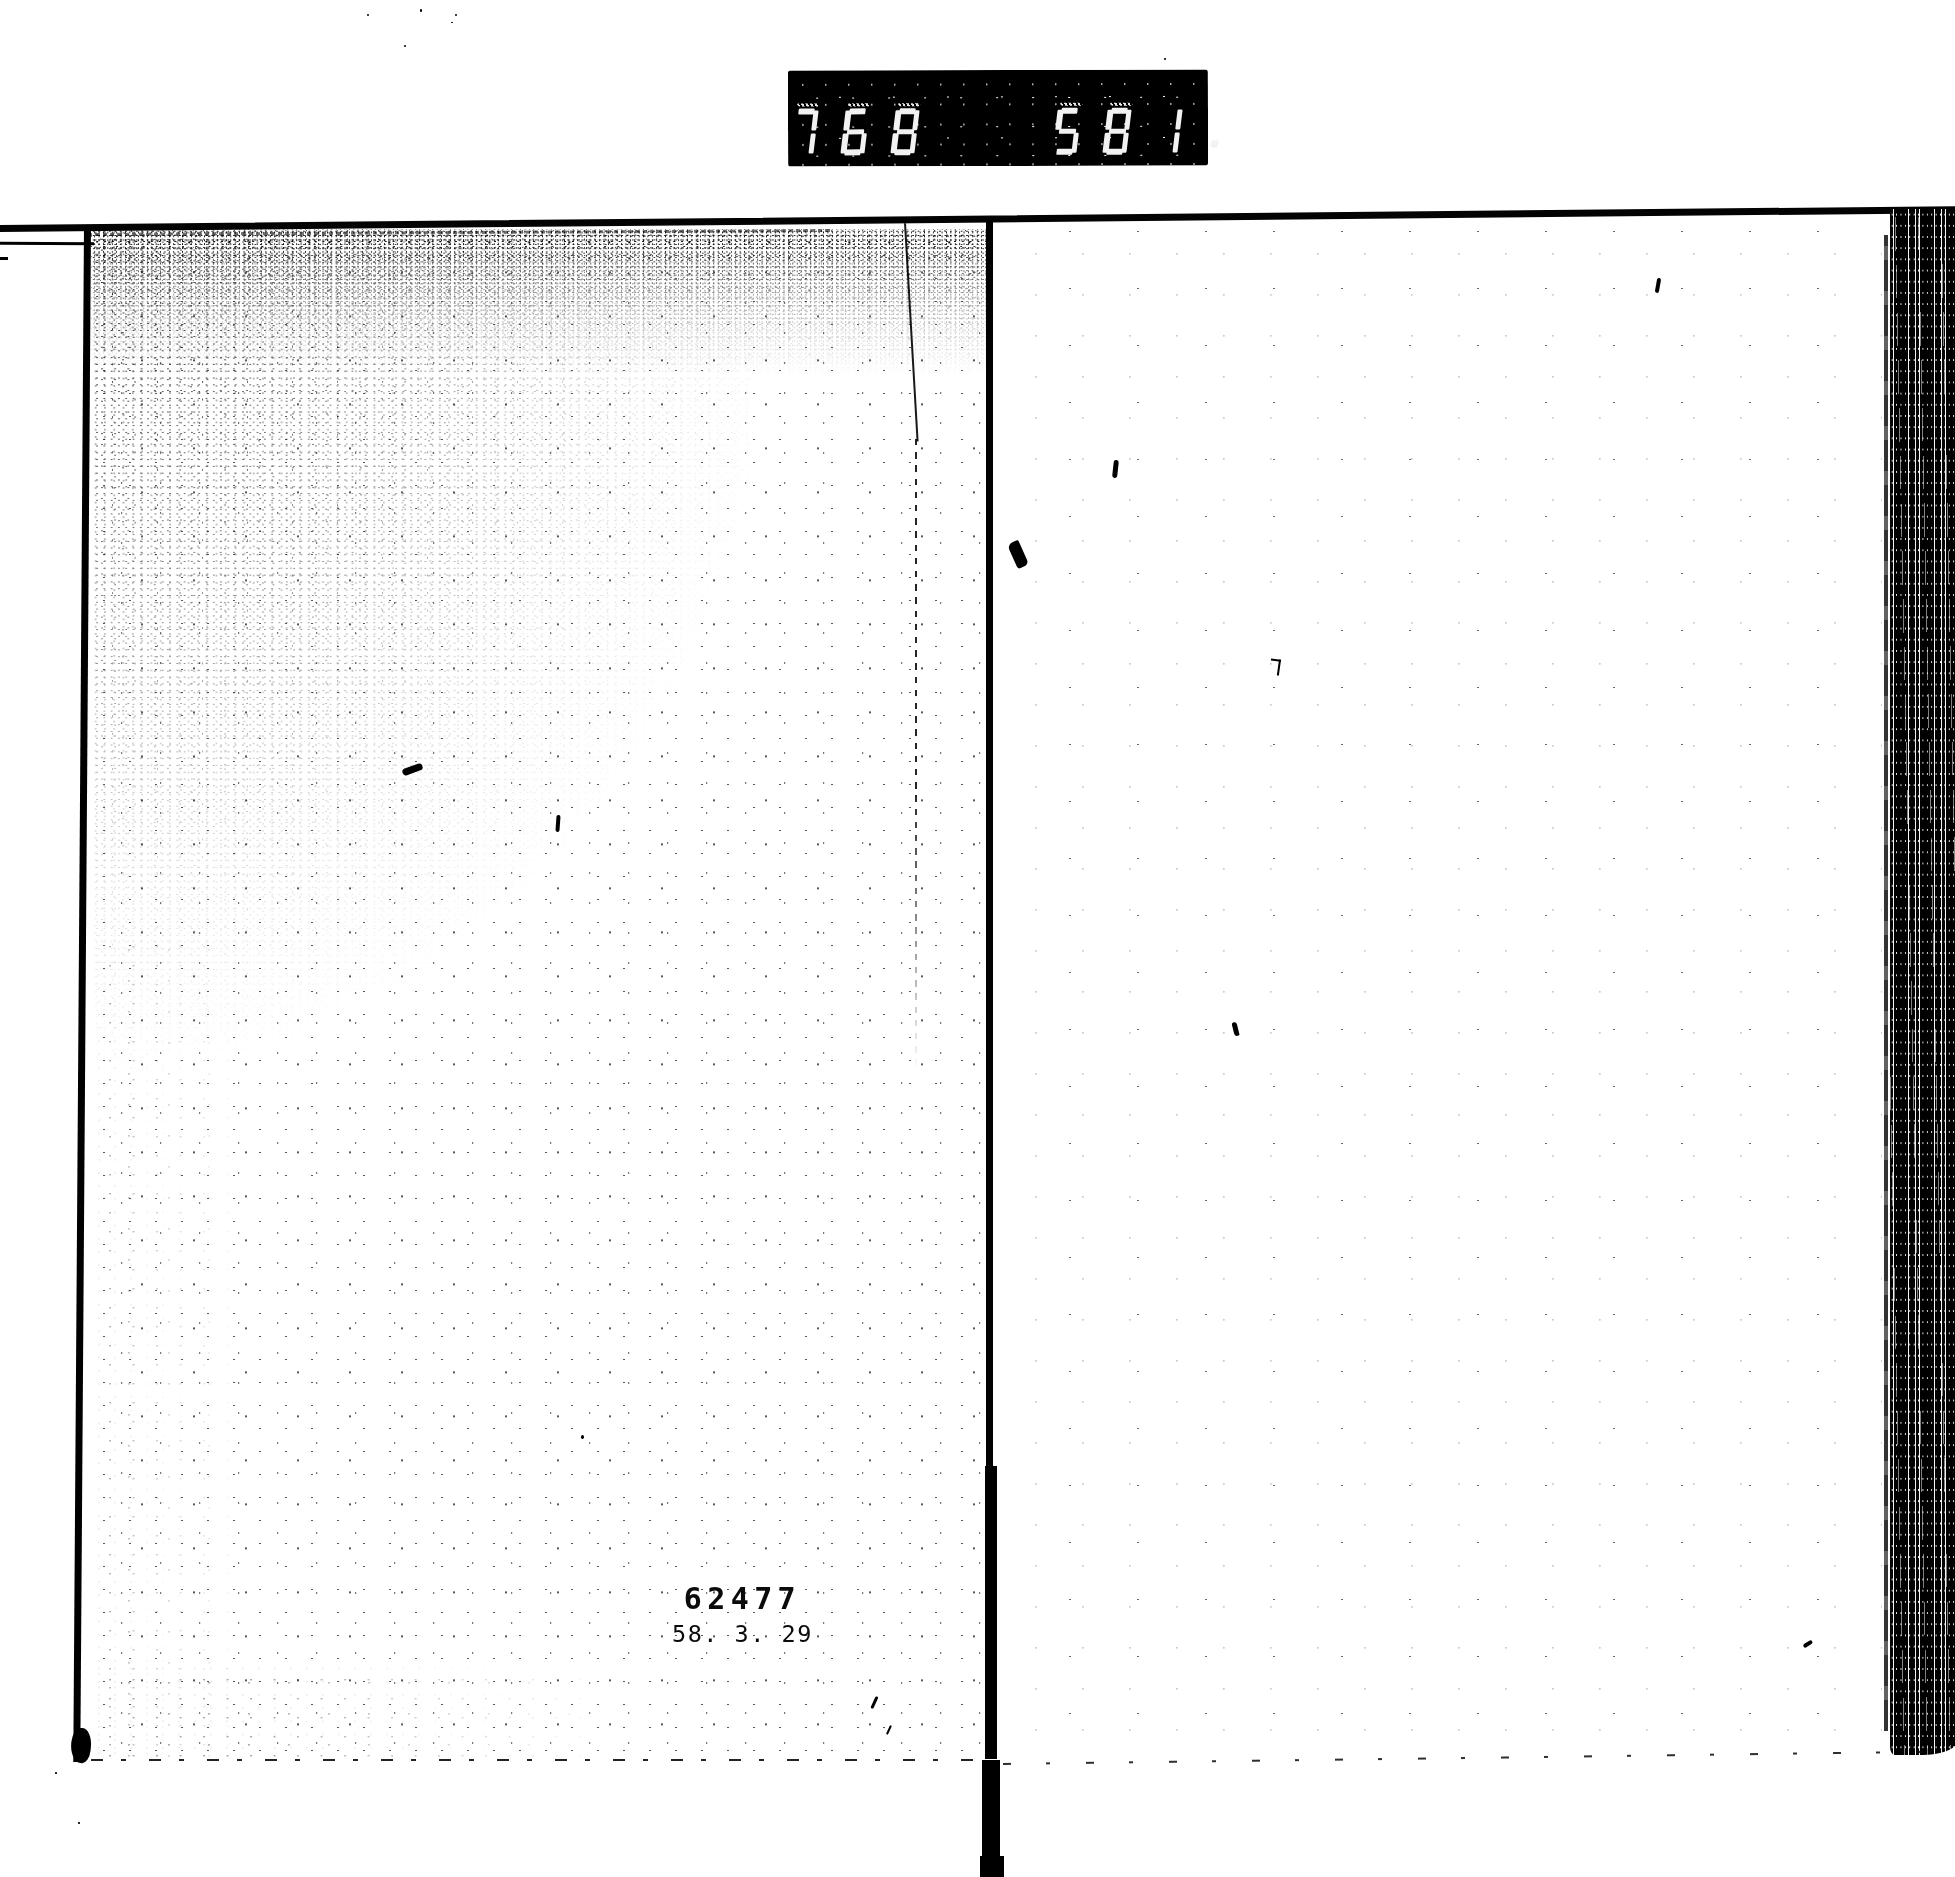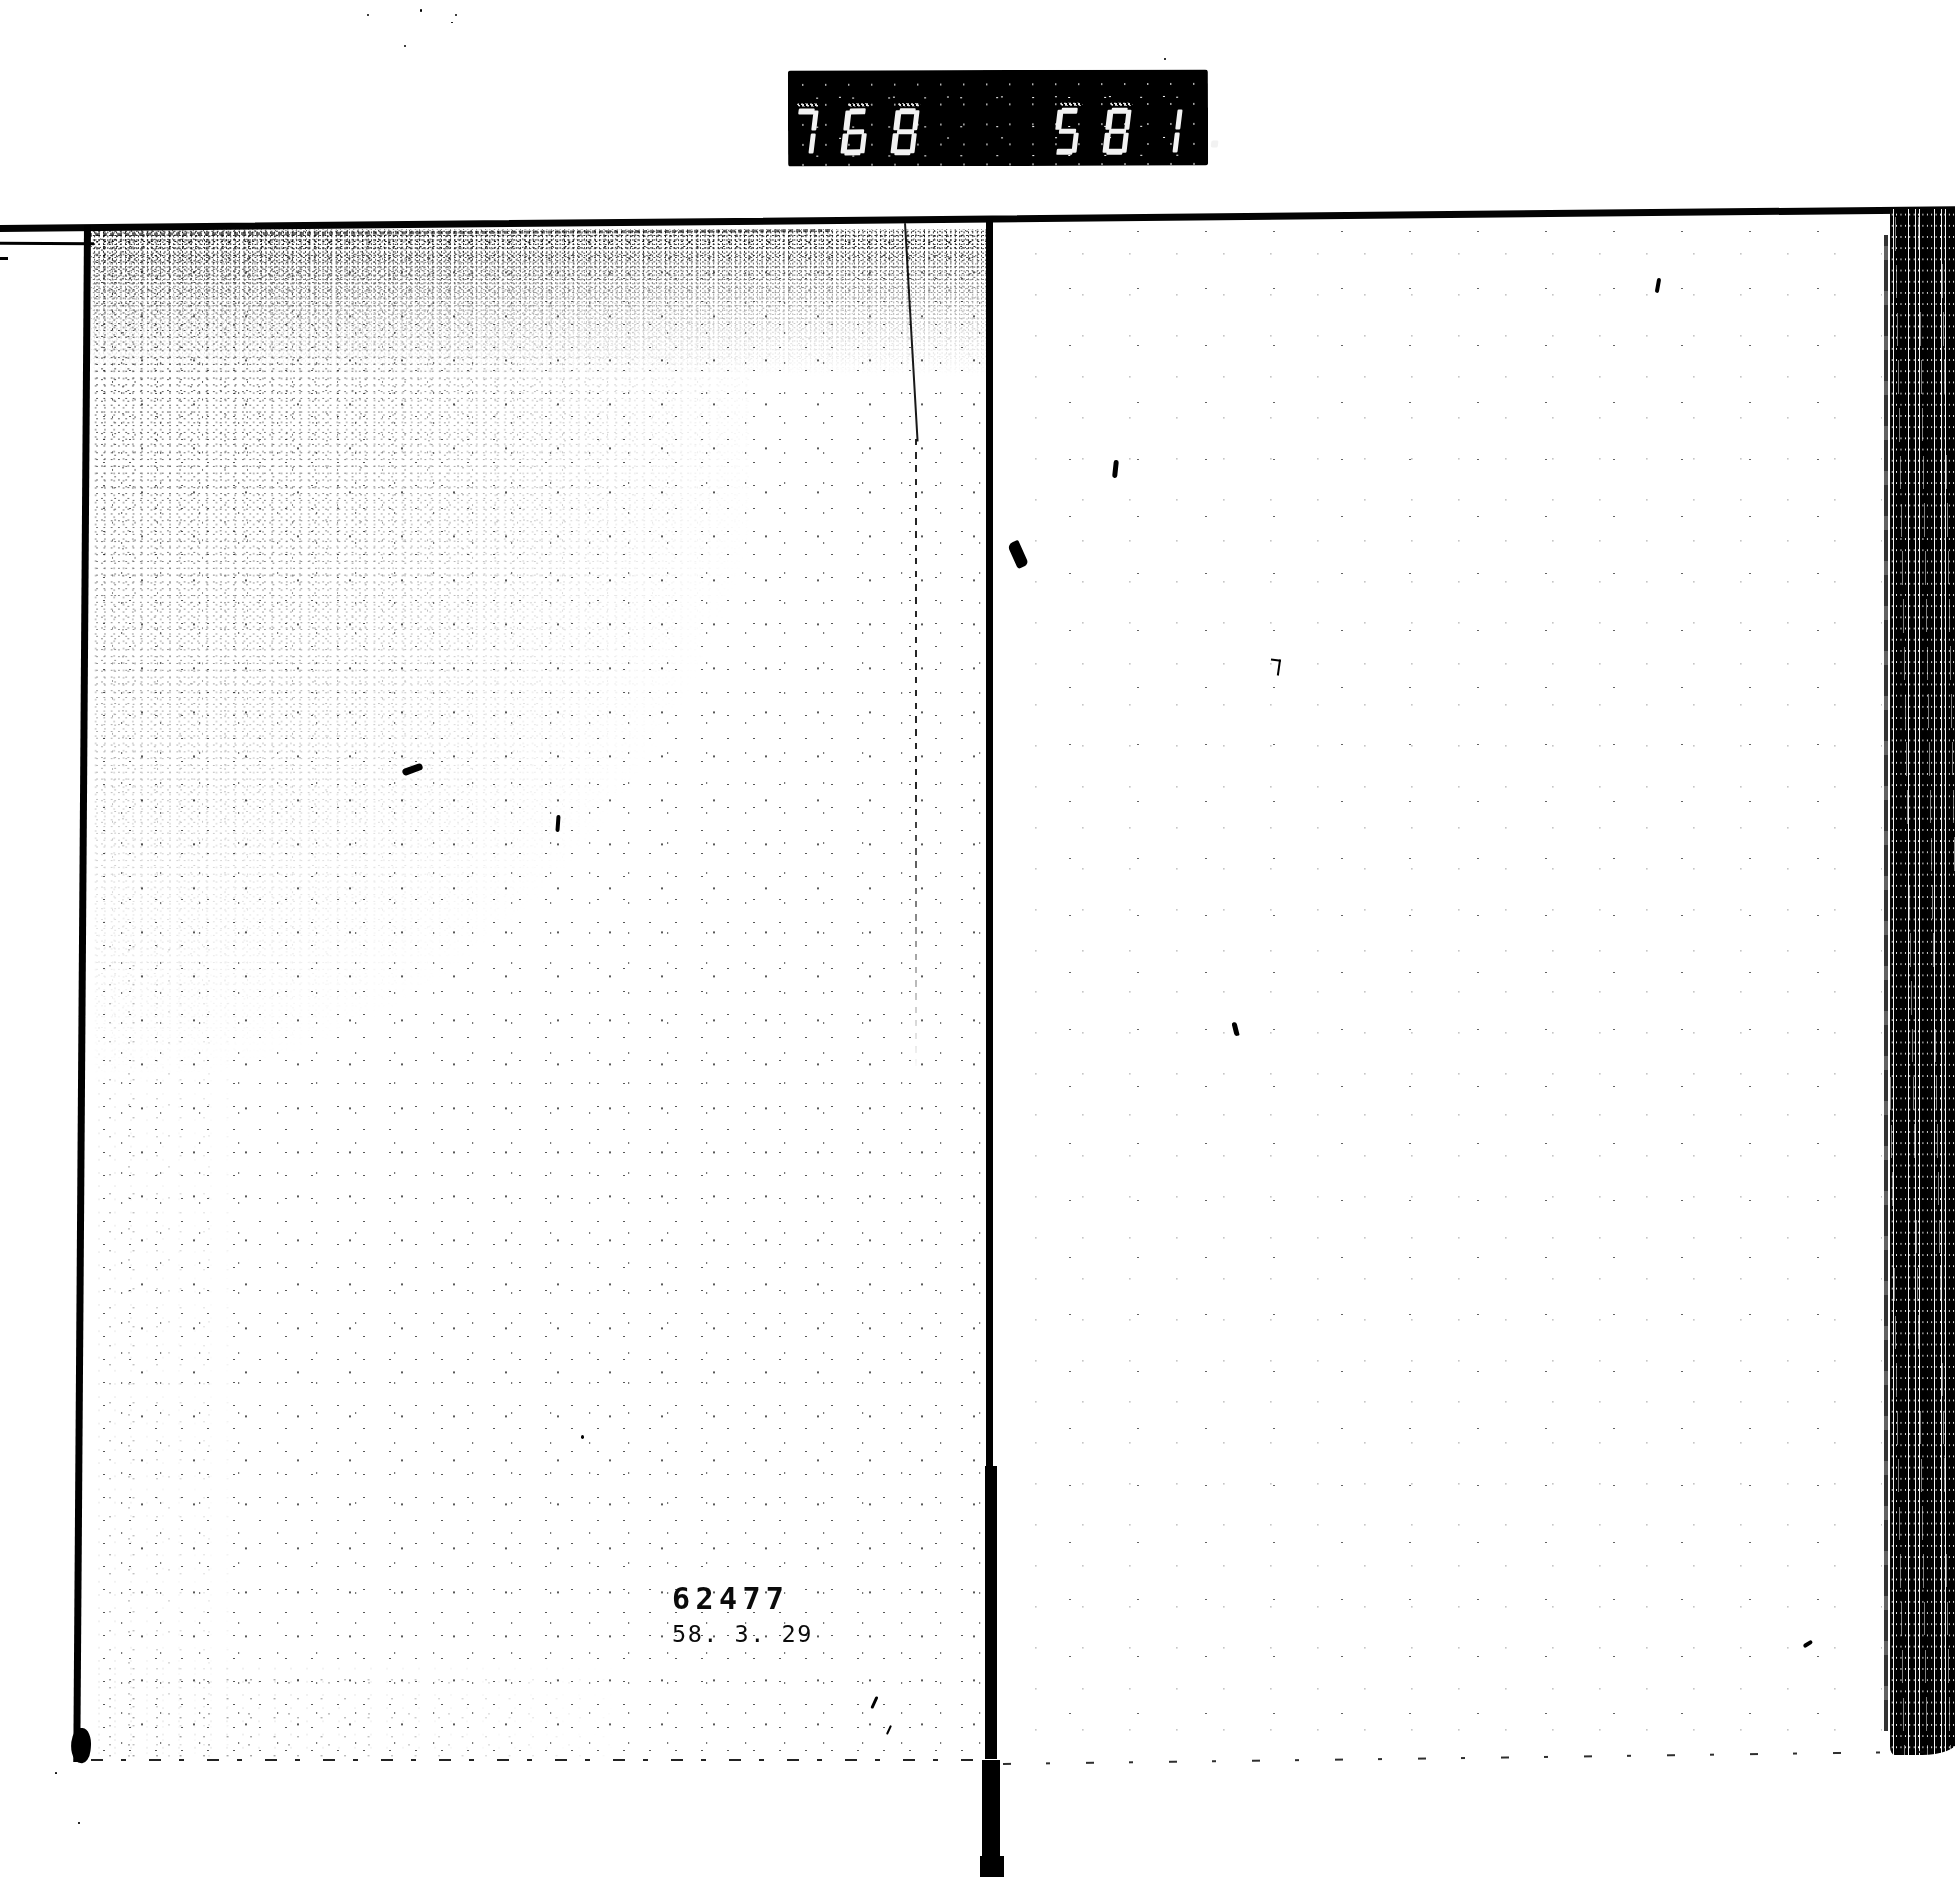--- a/index.html
+++ b/index.html
@@ -126,21 +126,21 @@
     -webkit-mask-image:linear-gradient(to right,#000 30%,transparent);
     mask-image:linear-gradient(to right,#000 30%,transparent);}
   .n-right{left:1007px;top:230px;width:875px;height:1520px;opacity:.6;}
 
   
   .mark{position:absolute;background:#000;}
 
   
   .stamp{position:absolute;left:672px;top:1584px;color:#0b0b0b;
          font-family:"DejaVu Sans Mono",monospace;}
-  .stamp-line1{font-size:30px;letter-spacing:5.4px;line-height:1;font-weight:700;}
+  .stamp-line1{font-size:30px;letter-spacing:5.4px;line-height:1;font-weight:700;text-align:center;}
   .stamp-line2{font-size:23.5px;letter-spacing:1.5px;line-height:1;margin-top:8.8px;font-weight:400;}
 </style>
 </head>
 <body>
 
 <div class="scene">
 
   <div class="counter" style="background-color: rgb(0, 0, 0);">
     <div class="sevenseg ss-left">
         <span class="digit">

